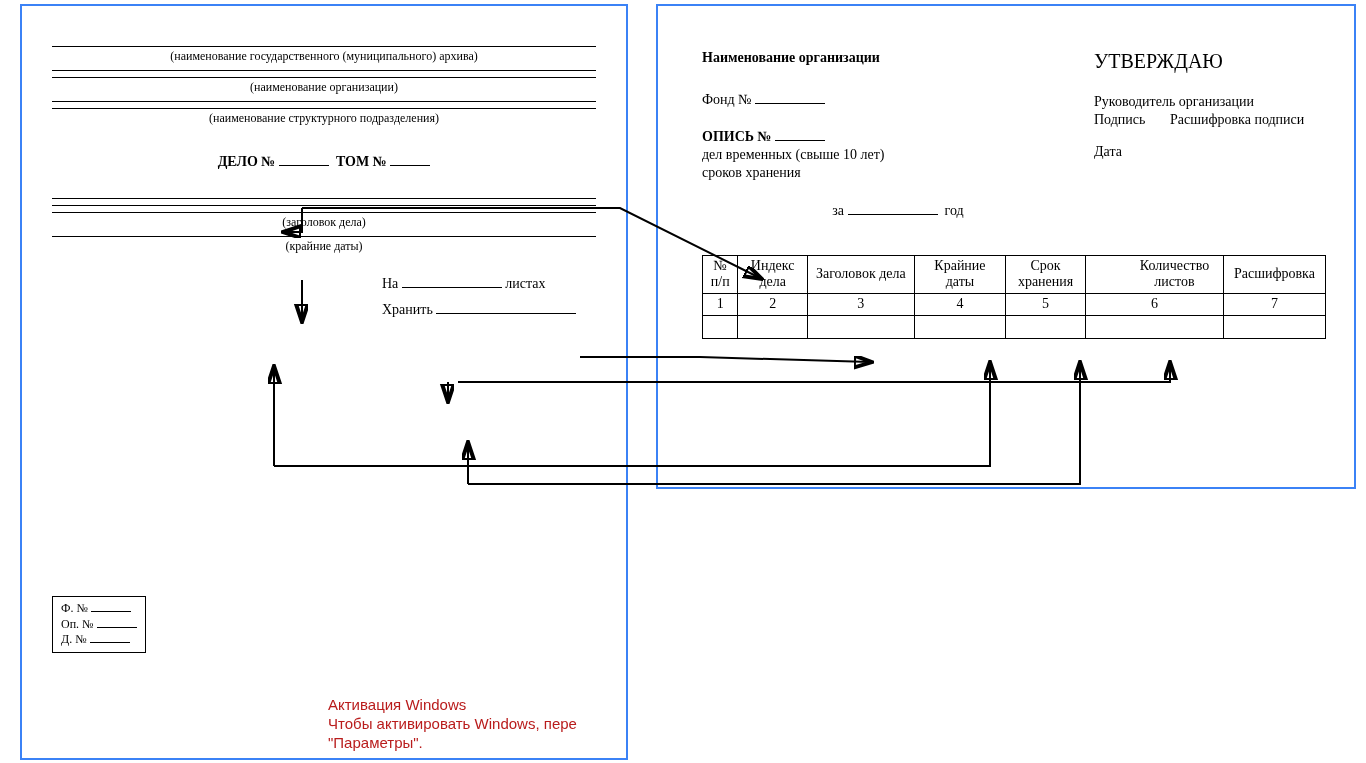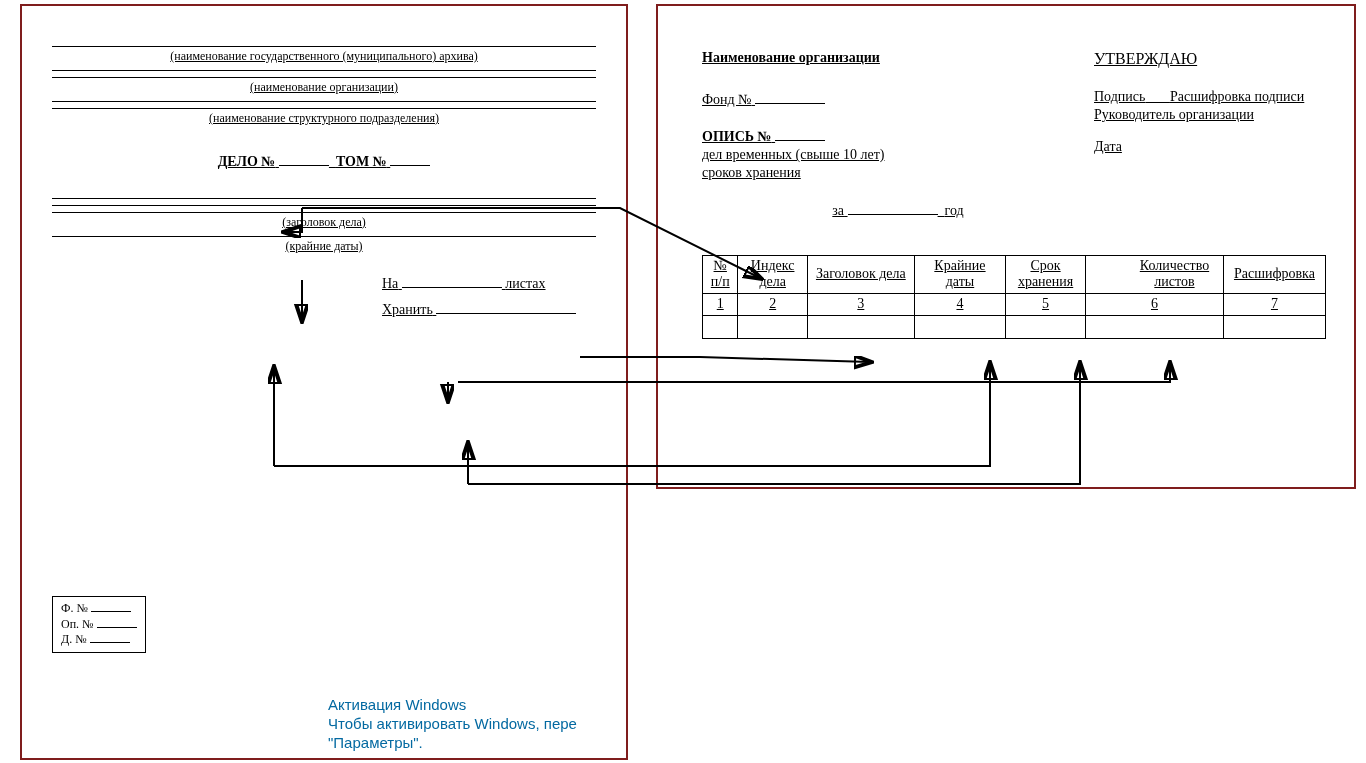--- a/index.html
+++ b/index.html
@@ -8,24 +8,23 @@
     width: 1366px;
     height: 763px;
     background: #fff;
     font-family: "Times New Roman", serif;
     font-size: 14px;
     color: #000;
     position: relative;
   }
   .page {
     position: absolute;
-    border: 2px solid #7f1d1d;
+    border: 2px solid #3b82f6;
     background: #fff;
     box-sizing: border-box;
-    text-decoration: underline;
   }
   
   #left-page {
     left: 20px; top: 4px;
     width: 608px; height: 756px;
     padding: 40px 30px 20px 30px;
   }
   .blank-line {
     border-bottom: 1px solid #000;
     height: 0;
@@ -58,21 +57,21 @@
     left: 30px; top: 590px;
     border: 1px solid #000;
     padding: 4px 8px;
     font-size: 12px;
     line-height: 1.3;
   }
   .corner-box .u5 { display:inline-block; border-bottom:1px solid #000; width:40px; }
   .watermark {
     position: absolute;
     left: 306px; top: 690px;
-    color: #0369a1;
+    color: #b91c1c;
     font-family: "Segoe UI", Arial, sans-serif;
     font-size: 15px;
     line-height: 1.25;
   }
   .watermark .l2 { font-size: 15px; }
 
   
   #right-page {
     left: 656px; top: 4px;
     width: 700px; height: 485px;
@@ -81,21 +80,21 @@
   #right-page .hdr-row { display: flex; }
   #right-page .hdr-left { flex: 1; }
   #right-page .hdr-right { width: 230px; }
   .bold { font-weight: bold; }
   .fund-line { margin-top: 26px; }
   .fund-line .u6 { display:inline-block; border-bottom:1px solid #000; width:70px; }
   .opis-block { margin-top: 20px; line-height: 1.3; }
   .opis-block .u7 { display:inline-block; border-bottom:1px solid #000; width:50px; }
   .year-line { margin-top: 20px; text-align: center; }
   .year-line .u8 { display:inline-block; border-bottom:1px solid #000; width:90px; }
-  .approve .r1 { font-size: 16px; margin-bottom: 20px; }
+  .approve .r1 { font-size: 20px; margin-bottom: 20px; }
   .approve .r2 { line-height: 1.3; }
 
   table.opis {
     border-collapse: collapse;
     width: 624px;
     margin-top: 36px;
     font-size: 14px;
   }
   table.opis th, table.opis td {
     border: 1px solid #000;
@@ -204,26 +203,26 @@
       </div>
       <div class="year-line">
         <span>за</span>
         <span class="u8"></span>&nbsp;
         <span>год</span>
       </div>
     </div>
     <div class="hdr-right approve">
       <div class="r1">УТВЕРЖДАЮ</div>
       <div class="r2">
+        <div>Руководитель организации</div>
         <div>
           <span>Подпись</span>
           &nbsp;&nbsp;&nbsp;&nbsp;&nbsp;
           <span>Расшифровка подписи</span>
         </div>
-        <div>Руководитель организации</div>
         <div style="margin-top:14px;">Дата</div>
       </div>
     </div>
   </div>
 
   <table class="opis">
     <tbody>
         <tr>
       <th class="c1">№ п/п</th>
       <th class="c2">Индекс дела</th>

